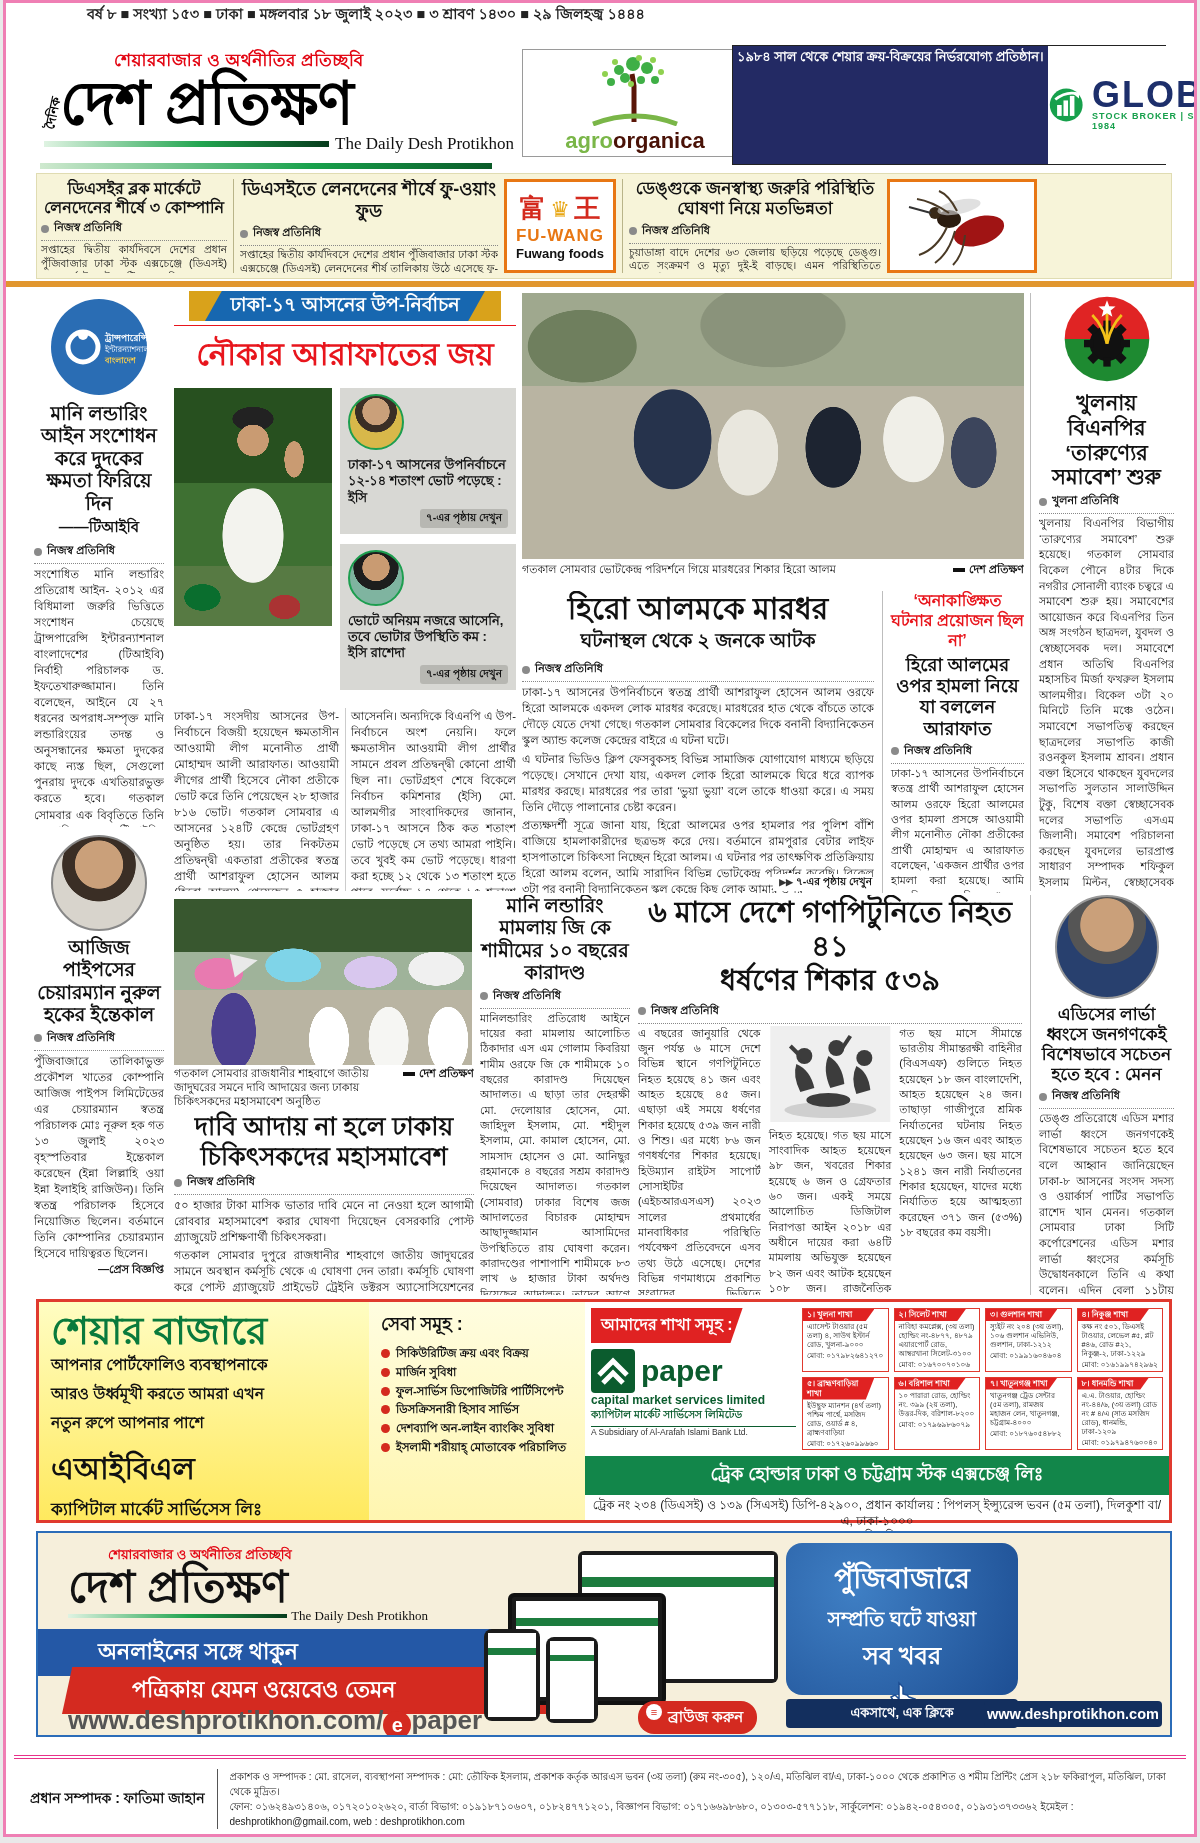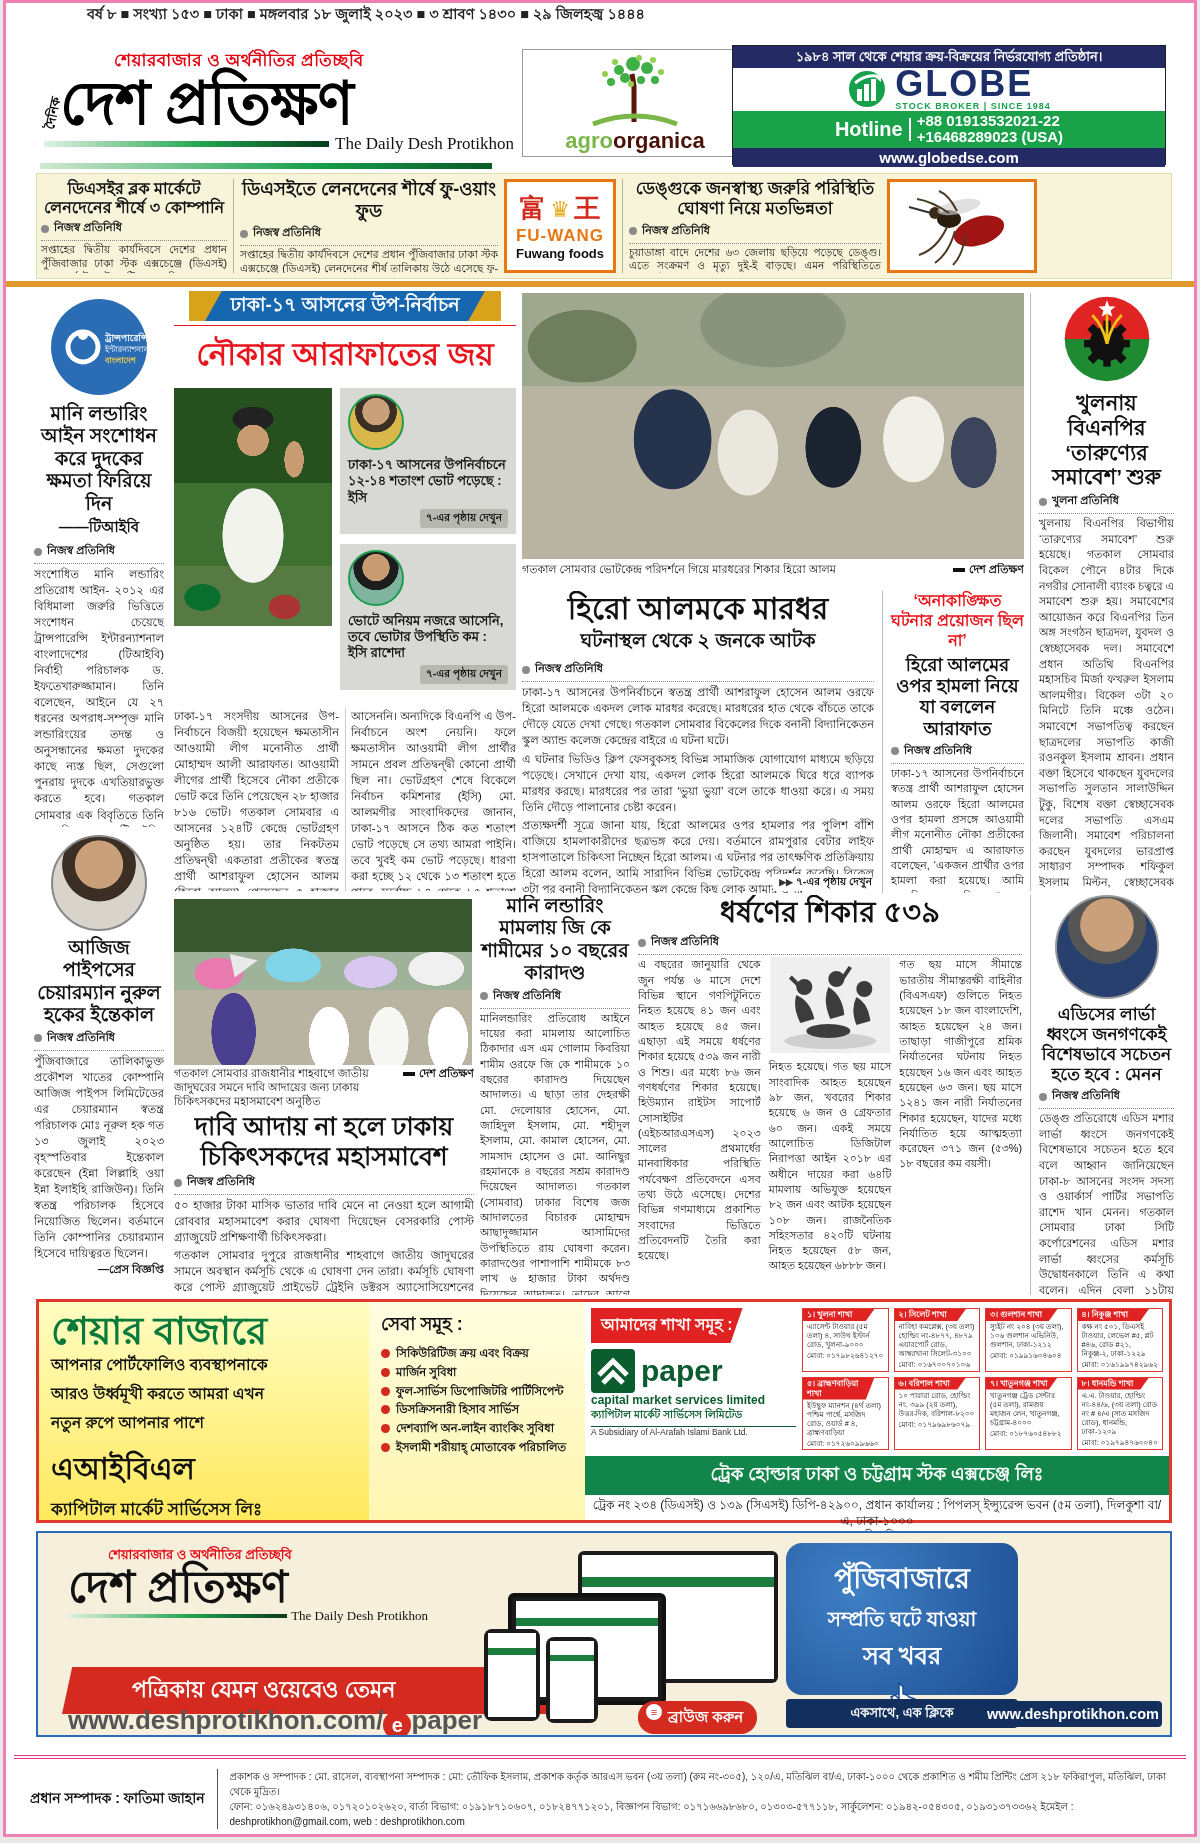--- a/index.html
+++ b/index.html
@@ -17,21 +17,21 @@
   .brand-title{font-size:60px;font-weight:900;line-height:.95;letter-spacing:-1px;color:#000;}
   .brand-sub{display:flex;align-items:center;margin-top:2px;}
   .green-line{flex:1;height:6px;background:linear-gradient(90deg,#dff3e2,#22a550 55%,#063b1c);}
   .brand-sub-text{font-family:"Liberation Serif",serif;font-size:17px;margin-left:6px;}
   .ad-agro{position:absolute;left:516px;top:12px;width:226px;height:108px;border:1px solid #9a9a9a;
            background:#fff;text-align:center;padding-top:2px;box-sizing:border-box;}
   .agro-text{font-size:22px;line-height:1;}
   .agro-a{color:#7ab648;font-weight:bold;}
   .agro-b{color:#4a1207;font-weight:bold;}
   .ad-globe{position:absolute;right:28px;top:8px;width:434px;height:120px;border:1px solid #222;
-            display:flex;flex-direction:column;box-sizing:border-box;}
+            display:flex;flex-direction:row;box-sizing:border-box;}
   .globe-tag{background:#232a64;color:#fff;font-size:13px;font-weight:bold;text-align:center;
              padding:3px 4px;line-height:1.25;flex:0 0 auto;}
   .globe-mid{background:#fff;display:flex;align-items:center;justify-content:center;gap:8px;flex:1;}
   .globe-name{color:#1d2f6b;font-weight:900;font-size:36px;letter-spacing:2px;line-height:.9;}
   .globe-sub{color:#17a04c;font-size:9px;font-weight:bold;letter-spacing:1px;}
   .globe-hot{background:#19a24a;color:#fff;display:flex;align-items:center;justify-content:center;gap:6px;padding:2px 0;}
   .globe-hot-label{font-size:20px;font-weight:bold;border-right:2px solid #fff;padding-right:6px;}
   .globe-phones{font-size:15px;font-weight:bold;line-height:1.1;text-align:left;}
   .globe-web{background:#232a64;color:#fff;text-align:center;font-size:15px;font-weight:bold;padding:1px 0;}
   
@@ -451,20 +451,21 @@
       <div class="byline">
           <span class="dot"></span>
           <span>নিজস্ব প্রতিনিধি</span>
         </div>
       <div class="dotline"></div>
       <p class="body-text" style="margin:0;font-size:11px">ডেঙ্গু প্রতিরোধে এডিস মশার লার্ভা ধ্বংসে জনগণকেই বিশেষভাবে সচেতন হতে হবে বলে আহ্বান জানিয়েছেন ঢাকা-৮ আসনের সংসদ সদস্য ও ওয়ার্কার্স পার্টির সভাপতি রাশেদ খান মেনন। গতকাল সোমবার ঢাকা সিটি কর্পোরেশনের এডিস মশার লার্ভা ধ্বংসের কর্মসূচি উদ্বোধনকালে তিনি এ কথা বলেন। এদিন বেলা ১১টায় রাজধানীর বিভিন্ন এলাকায় ভ্রাম্যমাণ অভিযান পরিচালিত হয়। এ কর্মসূচিতে তিনি বিভিন্ন বিষয়ে</p>
 
     </article>
 
     <article class="blk" style="left:604px;top:604px;width:384px;height:400px">
+      <h2 class="h-center" style="font-size:29px;margin:0">৬ মাসে দেশে গণপিটুনিতে নিহত ৪১</h2>
       <h2 class="h-center" style="font-size:29px;margin:0 0 4px 0">ধর্ষণের শিকার ৫৩৯</h2>
       <div class="byline" style="justify-content:flex-start">
           <span class="dot"></span>
           <span>নিজস্ব প্রতিনিধি</span>
         </div>
       <div class="dotline"></div>
       <div style="display:flex;gap:8px">
         <p class="body-text" style="margin:0;flex:1;font-size:10.8px">এ বছরের জানুয়ারি থেকে জুন পর্যন্ত ৬ মাসে দেশে বিভিন্ন স্থানে গণপিটুনিতে নিহত হয়েছে ৪১ জন এবং আহত হয়েছে ৪৫ জন। এছাড়া এই সময়ে ধর্ষণের শিকার হয়েছে ৫৩৯ জন নারী ও শিশু। এর মধ্যে ৮৬ জন গণধর্ষণের শিকার হয়েছে। হিউম্যান রাইটস সাপোর্ট সোসাইটির (এইচআরএসএস) ২০২৩ সালের প্রথমার্ধের মানবাধিকার পরিস্থিতি পর্যবেক্ষণ প্রতিবেদনে এসব তথ্য উঠে এসেছে। দেশের বিভিন্ন গণমাধ্যমে প্রকাশিত সংবাদের ভিত্তিতে প্রতিবেদনটি তৈরি করা হয়েছে।</p>
         <div style="flex:1">
           <svg width="100%" height="96" viewBox="0 0 120 96">
@@ -626,20 +627,21 @@
 
   <section class="ad-epaper">
     <div class="ep-brand">
       <div class="ep-tag">শেয়ারবাজার ও অর্থনীতির প্রতিচ্ছবি</div>
       <div class="ep-title">দেশ প্রতিক্ষণ</div>
       <div style="display:flex;align-items:center">
         <div class="green-line" style="height:4px"></div>
         <span style="font-family:'Liberation Serif',serif;font-size:13px;margin-left:4px">The Daily Desh Protikhon</span>
       </div>
     </div>
+    <div class="ep-blue">অনলাইনের সঙ্গে থাকুন</div>
     <div class="ep-red">পত্রিকায় যেমন ওয়েবেও তেমন</div>
     <div class="ep-url">
       <span>www.deshprotikhon.com/</span><span class="ecirc">e</span><span>paper</span>
     </div>
 
     <div class="device" style="left:540px;top:18px;width:200px;height:132px">
         <div class="screen"></div>
       </div>
     <div class="device" style="left:470px;top:60px;width:150px;height:104px;border:4px solid #111">
         <div class="screen"></div>

